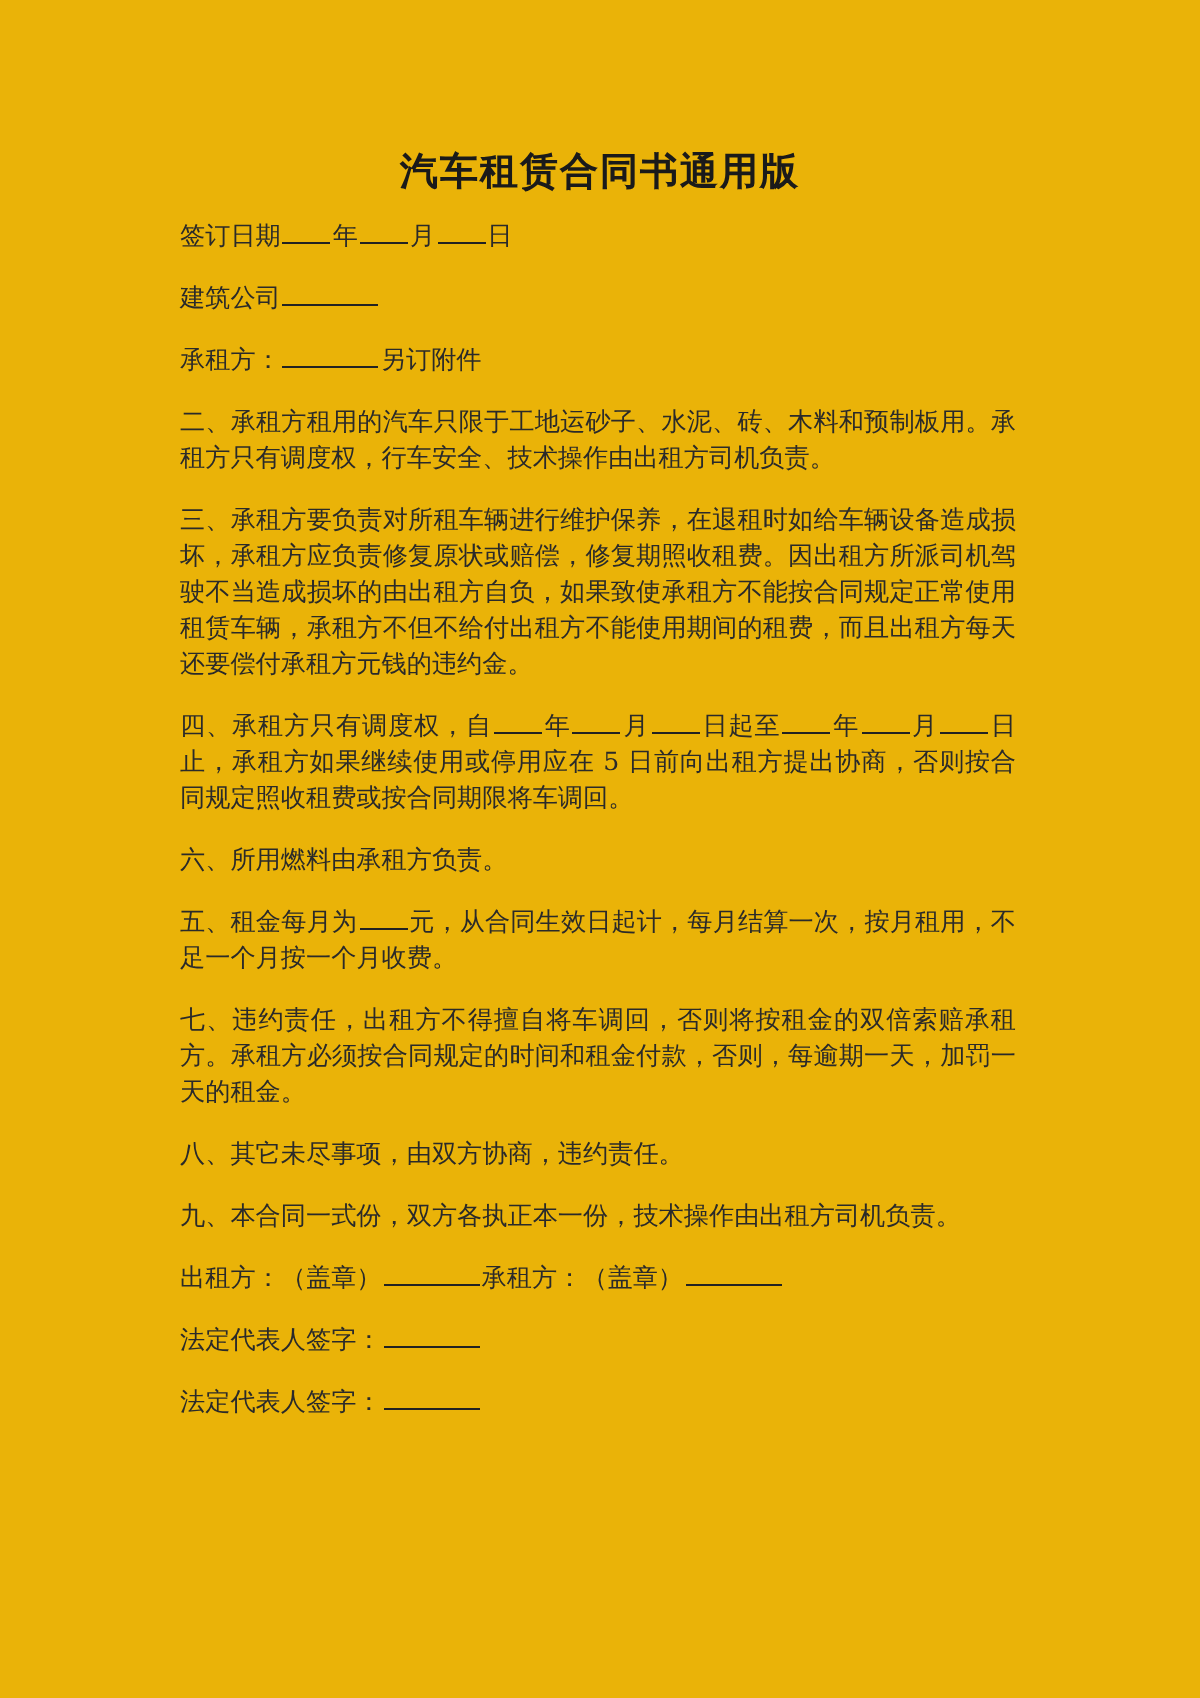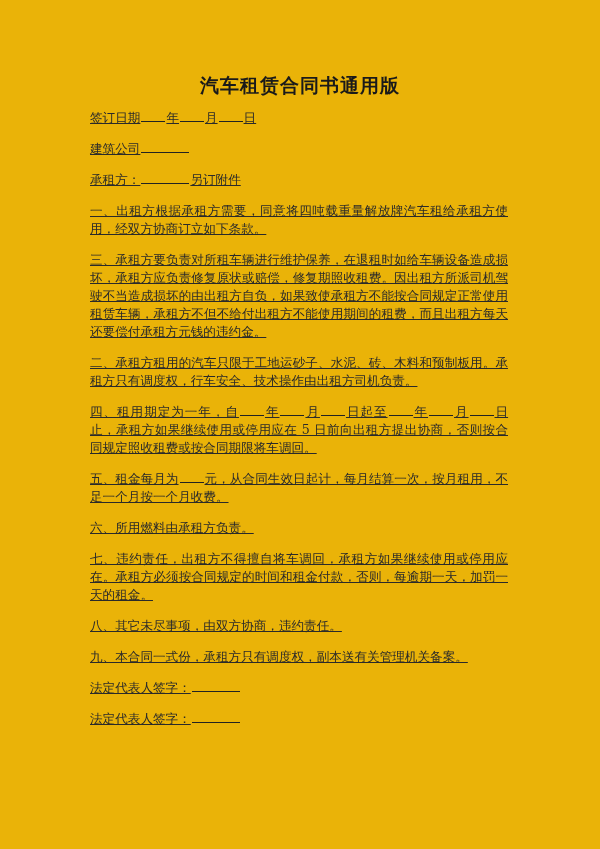--- a/index.html
+++ b/index.html
@@ -1,21 +1,21 @@
 <!DOCTYPE html>
 <html><head>
 <meta charset="utf-8">
 <style>
   html, body { margin: 0; padding: 0; background: #ffffff; }
   body { width: 600px; height: 849px; position: relative; overflow: hidden;
          font-family: "DejaVu Serif", "Liberation Serif", serif; color: #2a2a2a; }
   .page { position: absolute; left: 0; top: 0; width: 584px; height: 849px; background: #eab308; padding-left: 20px; }
   .title { position: absolute; left: 0; width: 600px; top: 73px; text-align: center;
            font-size: 19px; font-weight: bold; color: #1a1a1a; letter-spacing: 1px; }
-  .body { position: absolute; left: 90px; top: 109px; width: 418px; font-size: 12.6px; line-height: 18px; text-decoration: underline; }
+  .body { position: absolute; left: 90px; top: 109px; width: 418px; font-size: 12.6px; line-height: 18px; }
   .p { margin: 0 0 13px 0; text-align: justify; }
   .u { display: inline-block; border-bottom: 1px solid #222; height: 12px; vertical-align: baseline; margin: 0 1px; }
   .u4 { width: 24px; } .u8 { width: 48px; }
 </style>
 </head>
 <body>
 
 <div class="page">
   <div class="title">汽车租赁合同书通用版</div>
 
@@ -23,34 +23,36 @@
     <p class="p" style="margin-bottom:13px">
       <span>签订日期</span><span class="u u4"></span><span>年</span><span class="u u4"></span><span>月</span><span class="u u4"></span><span>日</span>
     </p>
     <p class="p">
       <span>建筑公司</span><span class="u u8"></span>
     </p>
     <p class="p" style="margin-bottom:13px">
       <span>承租方：</span><span class="u u8"></span><span>另订附件</span>
     </p>
 
-    <p class="p">一、出租方根据承租方需要，同意将四吨载重量解放牌汽车租给承租方使用，经双方协商订立如下条款。</p>
+    <p class="p">二、承租方租用的汽车只限于工地运砂子、水泥、砖、木料和预制板用。承租方只有调度权，行车安全、技术操作由出租方司机负责。</p>
     <p class="p">三、承租方要负责对所租车辆进行维护保养，在退租时如给车辆设备造成损坏，承租方应负责修复原状或赔偿，修复期照收租费。因出租方所派司机驾驶不当造成损坏的由出租方自负，如果致使承租方不能按合同规定正常使用租赁车辆，承租方不但不给付出租方不能使用期间的租费，而且出租方每天还要偿付承租方元钱的违约金。</p>
-    <p class="p">二、承租方租用的汽车只限于工地运砂子、水泥、砖、木料和预制板用。承租方只有调度权，行车安全、技术操作由出租方司机负责。</p>
     <p class="p">
-      <span>四、租用期定为一年，自</span><span class="u u4"></span><span>年</span><span class="u u4"></span><span>月</span><span class="u u4"></span><span>日起至</span><span class="u u4"></span><span>年</span><span class="u u4"></span><span>月</span><span class="u u4"></span><span>日止，承租方如果继续使用或停用应在 5 日前向出租方提出协商，否则按合同规定照收租费或按合同期限将车调回。</span>
+      <span>四、承租方只有调度权，自</span><span class="u u4"></span><span>年</span><span class="u u4"></span><span>月</span><span class="u u4"></span><span>日起至</span><span class="u u4"></span><span>年</span><span class="u u4"></span><span>月</span><span class="u u4"></span><span>日止，承租方如果继续使用或停用应在 5 日前向出租方提出协商，否则按合同规定照收租费或按合同期限将车调回。</span>
     </p>
+    <p class="p">六、所用燃料由承租方负责。</p>
     <p class="p">
       <span>五、租金每月为</span><span class="u u4"></span><span>元，从合同生效日起计，每月结算一次，按月租用，不足一个月按一个月收费。</span>
     </p>
-    <p class="p">六、所用燃料由承租方负责。</p>
-    <p class="p">七、违约责任，出租方不得擅自将车调回，承租方如果继续使用或停用应在。承租方必须按合同规定的时间和租金付款，否则，每逾期一天，加罚一天的租金。</p>
+    <p class="p">七、违约责任，出租方不得擅自将车调回，否则将按租金的双倍索赔承租方。承租方必须按合同规定的时间和租金付款，否则，每逾期一天，加罚一天的租金。</p>
     <p class="p">八、其它未尽事项，由双方协商，违约责任。</p>
-    <p class="p">九、本合同一式份，承租方只有调度权，副本送有关管理机关备案。</p>
+    <p class="p">九、本合同一式份，双方各执正本一份，技术操作由出租方司机负责。</p>
 
+    <p class="p">
+      <span>出租方：（盖章）</span><span class="u u8"></span><span>承租方：（盖章）</span><span class="u u8"></span>
+    </p>
     <p class="p">
       <span>法定代表人签字：</span><span class="u u8"></span>
     </p>
     <p class="p">
       <span>法定代表人签字：</span><span class="u u8"></span>
     </p>
   </div>
 </div>
 
 </body></html>

